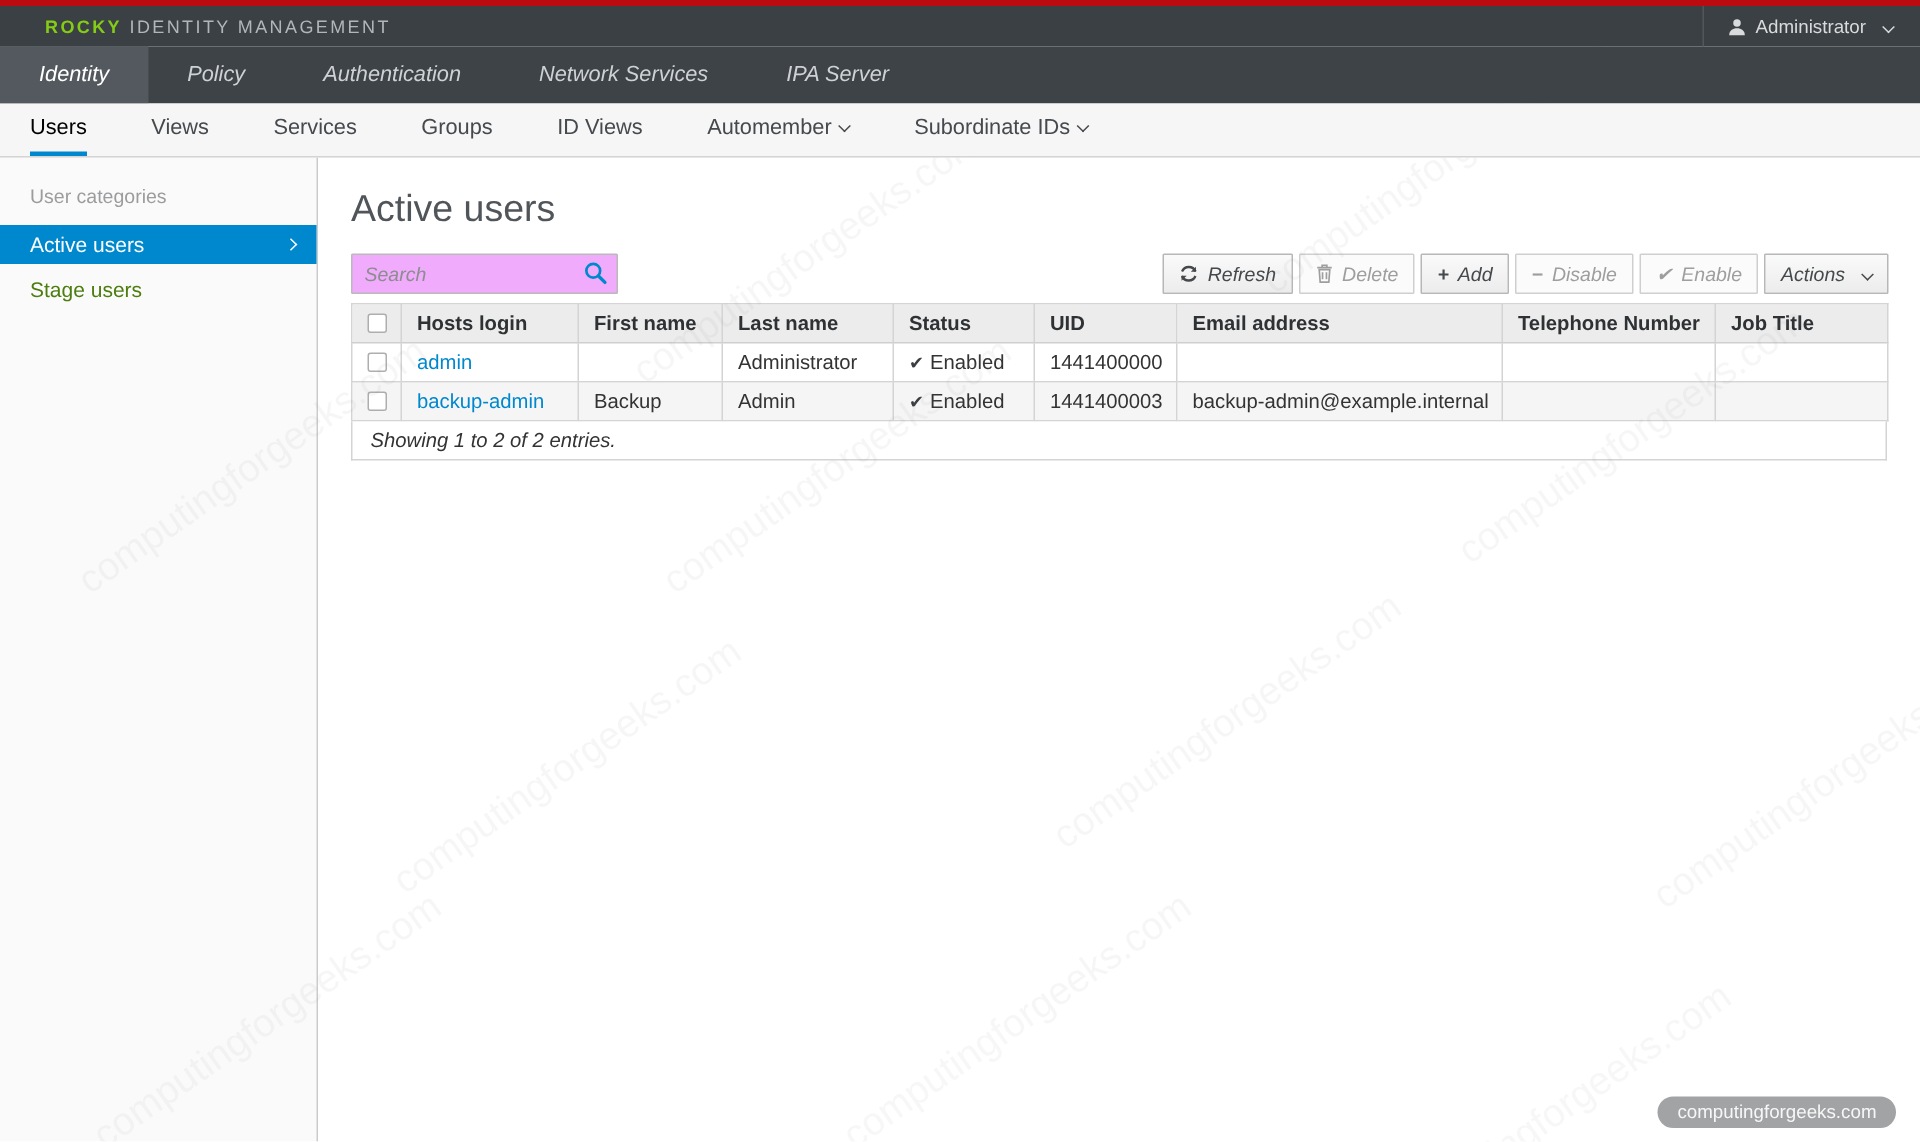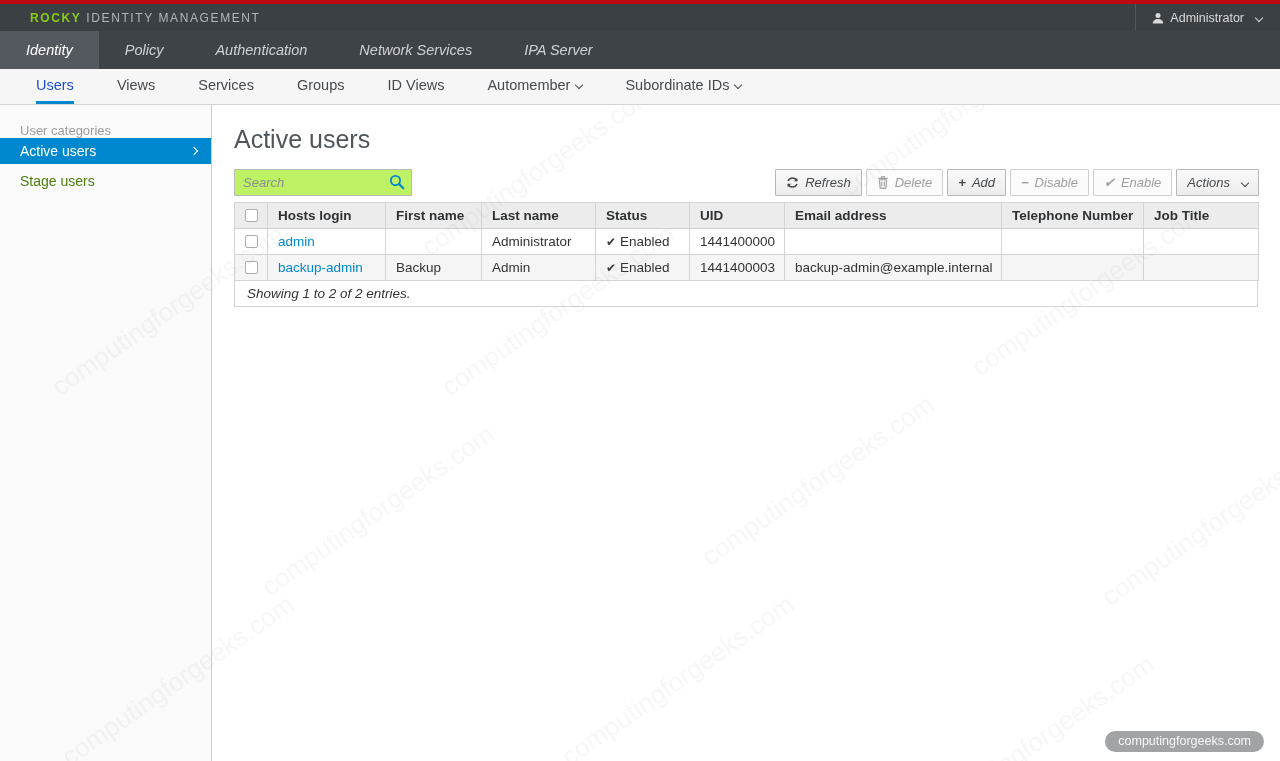--- a/index.html
+++ b/index.html
@@ -18,43 +18,43 @@
   
   .main-nav { height:38px; background:#3e4348; display:flex; position:relative; z-index:4;font-style:italic; }
   .main-nav .tab { padding:0 26px; line-height:38px; font-size:14.5px; color:#cfd2d4; cursor:pointer; }
   .main-nav .tab.active { background:#54595f; color:#fff; }
 
   
   .sub-nav { height:36px; background:#f6f6f6; border-bottom:1px solid #d4d4d4;
     display:flex; align-items:stretch; padding-left:20px; position:relative; z-index:4; }
   .sub-nav .sitem { margin-right:43px; font-size:14.5px; color:#46494d; line-height:33px;
     border-bottom:3px solid transparent; cursor:pointer; white-space:nowrap; }
-  .sub-nav .sitem.active { color:#1d4ed8; border-bottom-color:#0088ce;margin-left:16px; }
+  .sub-nav .sitem.active { color:#000000; border-bottom-color:#0088ce; }
   .chev { display:inline-block; width:6px; height:6px; border-right:1.4px solid currentColor;
     border-bottom:1.4px solid currentColor; transform:rotate(45deg); margin-left:6px; vertical-align:2.5px; }
 
   
   .page-body { display:flex; height:656px; position:relative; }
   .sidebar { width:212px; background:#fafafa; border-right:1px solid #cbcbcb; padding-top:10px; flex:none; }
-  .sidebar-header { color:#9a9c9e; font-size:13px; padding:8px 20px 0 20px; }
+  .sidebar-header { color:#9a9c9e; font-size:13px; padding:8px 20px 12px 20px; }
   .side-item { font-size:14px; color:#4d7c0f; padding:5px 14px 5px 20px; cursor:pointer;
     display:flex; justify-content:space-between; align-items:center; margin-bottom:4px; }
   .side-item.active { background:#0088ce; color:#fff; }
   .side-item .chev-r { width:6px; height:6px; border-right:1.6px solid currentColor;
     border-bottom:1.6px solid currentColor; transform:rotate(-45deg); }
 
   .content { flex:1; padding:0 22px; position:relative; }
   .page-title { font-size:25px; font-weight:300; color:#50555a; margin:20px 0 15px 0; }
 
   
   .toolbar { display:flex; align-items:center; justify-content:space-between; margin-bottom:6px; }
   .search-wrap { position:relative; width:178px; }
   .search-wrap input { width:178px; height:27px; border:1px solid #bababa; border-radius:1px;
     padding:0 30px 0 8px; font-size:13px; font-style:italic; color:#555;
-    font-family:"Liberation Sans", sans-serif; outline:none; background:#bef264; }
+    font-family:"Liberation Sans", sans-serif; outline:none; background:#f0abfc; }
   .search-wrap input::placeholder { color:#8b8d8f; font-style:italic; }
   .search-btn { position:absolute; right:7px; top:5px; cursor:pointer; }
   .btn-group { display:flex; gap:4px; }
   .btn { height:27px; padding:0 10px; display:flex; align-items:center; gap:6px;
     background:linear-gradient(to bottom,#fafafa,#ececec); border:1px solid #b7b7b7;
     border-radius:1px; font-size:13px; color:#45494c; cursor:pointer; white-space:nowrap;font-style:italic; }
   .btn.disabled { color:#9e9e9e; background:#fbfbfb; border-color:#cfcfcf; cursor:default; }
   .btn .glyph { font-size:13px; line-height:1; }
   .btn .glyph.bold { font-weight:700; }
   .btn svg { display:block; }

